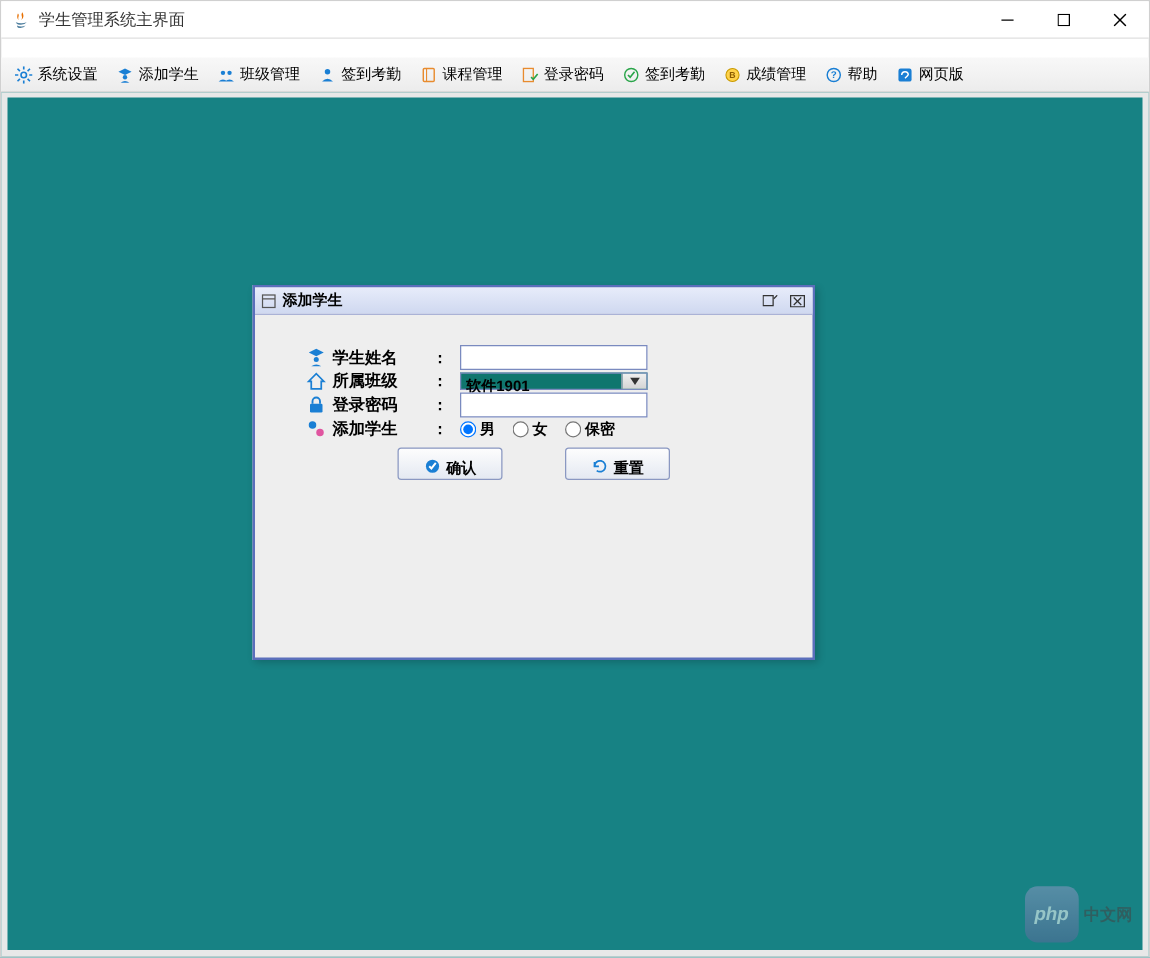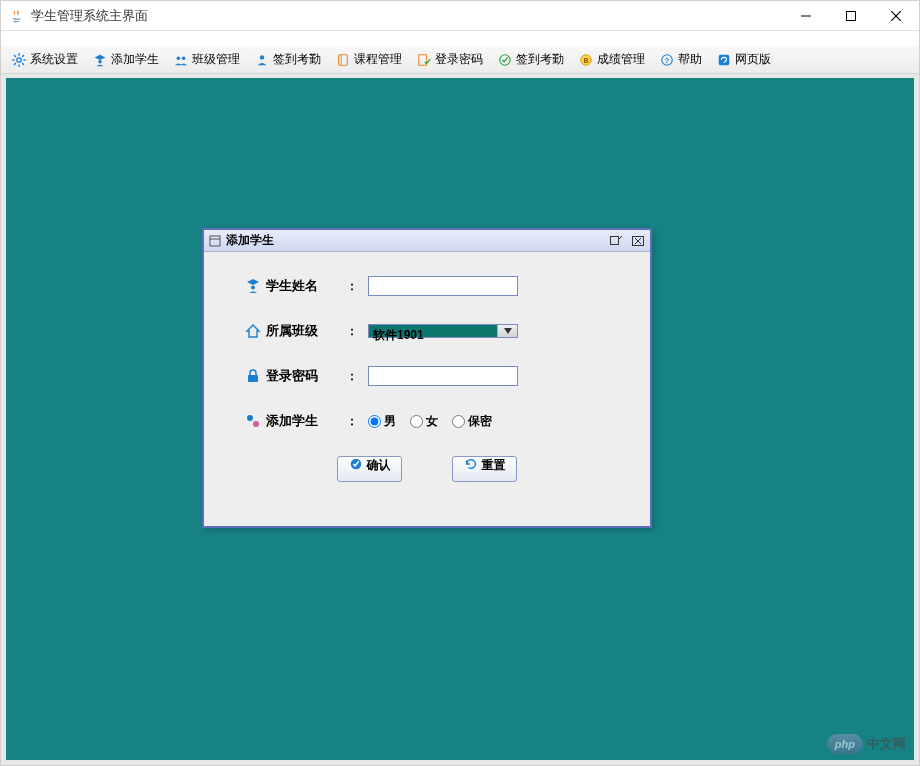--- a/index.html
+++ b/index.html
@@ -99,21 +99,20 @@
     .iframe-titlebar .title { color: #000; font-weight: bold; font-size: 12px; flex: 1; }
     .iframe-titlebar .ctrls { display: flex; gap: 6px; }
     .iframe-titlebar .ctrl { width: 16px; height: 14px; display:flex; align-items:center; justify-content:center; font-size: 12px; color:#333; cursor:default;}
 
     .iframe-body {
       padding: 24px 40px 10px 40px;
     }
     .form-row {
       display: flex;
       align-items: center;
-      margin-bottom: 26px;
     }
     .form-row .lbl-icon {
       width: 18px; height: 18px; margin-right: 4px;
       display:inline-flex; align-items:center; justify-content:center;
     }
     .form-row .lbl {
       font-size: 13px;
       color: #000;
       font-weight: bold;
       width: 80px;
@@ -150,27 +149,27 @@
     .radios label { display: flex; align-items: center; gap: 3px; font-size: 12px; font-weight: bold;}
     .radios input { margin: 0; }
 
     .btn-row {
       display: flex;
       justify-content: center;
       gap: 50px;
       margin-top: 6px;
     }
     .btn {
-      width: 65px;
+      width: 84px;
       height: 26px;
       background: linear-gradient(#fdfdfd,#e4e9f2);
       border: 1px solid #8a98c2;
       border-radius: 3px;
       display: flex;
-      align-items: flex-start;
+      align-items: flex-end;
       justify-content: center;
       gap: 4px;
       font-size: 12px;
       font-weight: bold;
       cursor: default;
     }
 
     
     .watermark {
       position: absolute;
@@ -181,22 +180,22 @@
       opacity: 0.55;
       color: #444;
       font-size: 13px;
       font-weight: bold;
       gap: 4px;
     }
     .watermark .php-badge {
       background: linear-gradient(#8a98c2,#5a6a9a);
       color: #fff;
       border-radius: 10px;
-      padding: 4px 8px;
-      font-size: 11px;
+      padding: 14px 8px;
+      font-size: 15px;
       font-style: italic;
     }
   </style>
 </head>
 <body>
 
 <div class="window">
 
   <div class="titlebar">
     <span class="java-icon">

